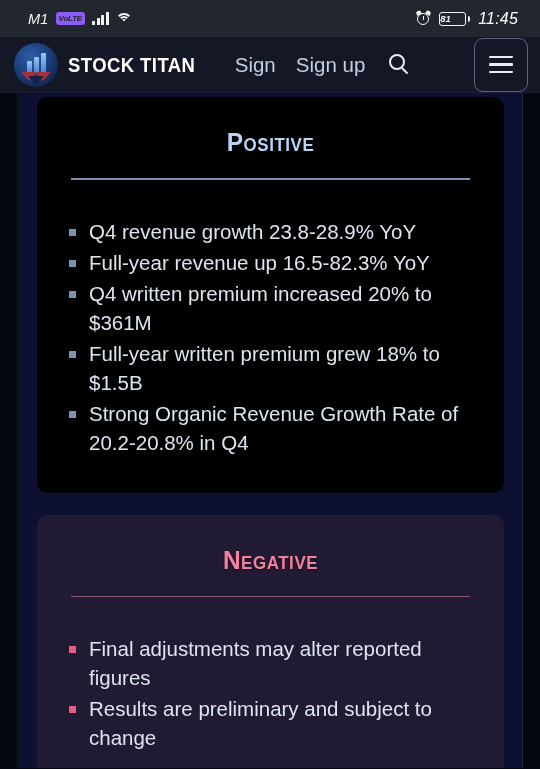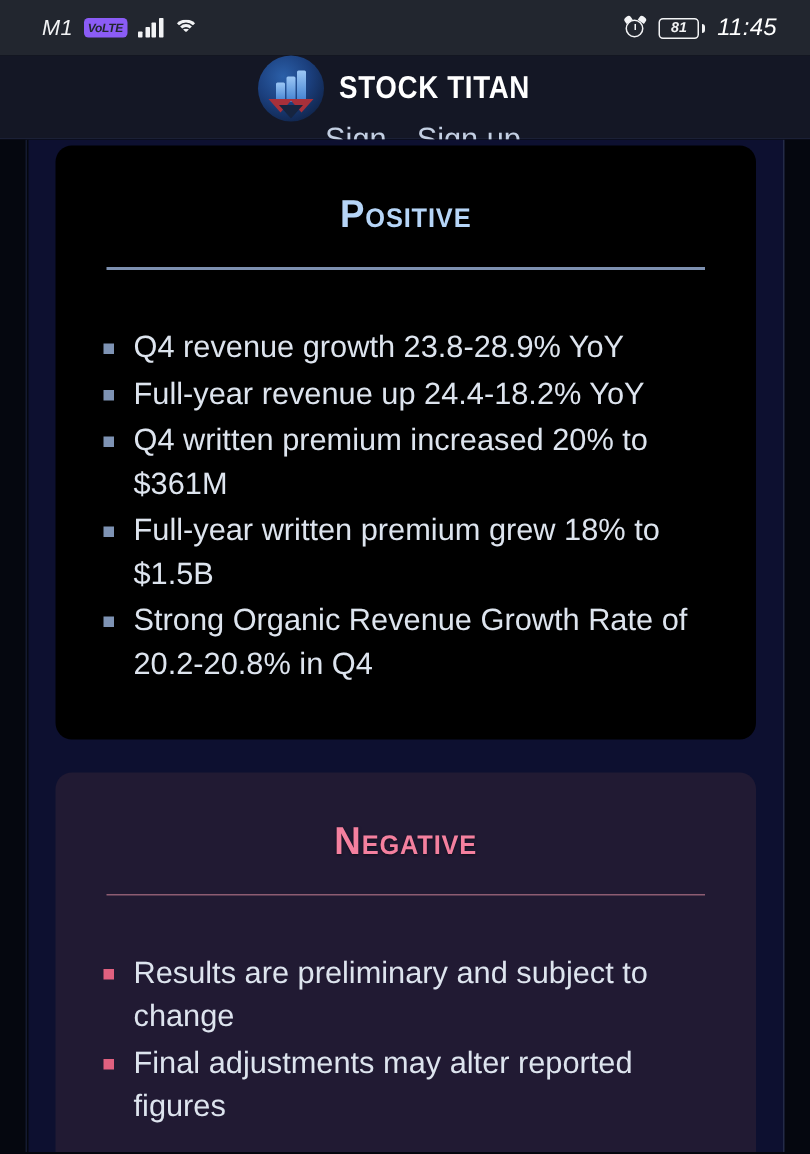--- a/index.html
+++ b/index.html
@@ -65,39 +65,38 @@
   .alarm .earL { left:0px; transform:rotate(-35deg); }
   .alarm .earR { right:0px; transform:rotate(35deg); }
   .alarm .hand {
     position:absolute; left:6.4px; top:5px;
     width:1.6px; height:4px; background:#f2f3f5;
   }
   .battery { position:relative; display:flex; align-items:center; }
   .battery .body {
     width:27px; height:14px;
     border:1.6px solid #f2f3f5; border-radius:3px;
-    display:flex; align-items:center; justify-content:center;
+    display:flex; align-items:center; justify-content:flex-start;
   }
   .battery .lvl { font-size:9.5px; font-weight:bold; color:#f2f3f5; line-height:10px; }
   .battery .tip {
     width:2.5px; height:6px; background:#f2f3f5;
     border-radius:0 2px 2px 0; margin-left:1.5px;
   }
   .clock { font-size:16px; color:#ffffff; letter-spacing:.2px; }
 
   
   .siteheader {
     position:relative;
     height:56px;
     background:#141725;
     display:flex; align-items:center;
     padding:0 12px 0 14px;
     gap:0px;
     border-bottom:1px solid #1b2036;
-    flex-direction:column;
   }
   .brand { display:flex; align-items:center; gap:10px; }
   .logo {
     position:relative;
     width:44px; height:44px; border-radius:50%;
     background:radial-gradient(circle at 38% 32%, #2b5fa8 0%, #1b3f7d 45%, #0a1630 100%);
     overflow:hidden; flex:none;
   }
   .logo .bar {
     position:absolute; bottom:13px; width:5.5px; border-radius:1px;
@@ -272,31 +271,31 @@
     <div class="rail-l"></div>
     <div class="rail-r"></div>
 
     <div class="container">
 
       <div class="card positive">
         <div class="card-title">Positive</div>
         <div class="divider"></div>
         <ul class="bullets">
           <li>Q4 revenue growth 23.8-28.9% YoY</li>
-          <li>Full-year revenue up 24.4-18.2% YoY</li>
+          <li>Full-year revenue up 16.5-82.3% YoY</li>
           <li>Q4 written premium increased 20% to $361M</li>
           <li>Full-year written premium grew 18% to $1.5B</li>
           <li>Strong Organic Revenue Growth Rate of 20.2-20.8% in Q4</li>
         </ul>
       </div>
 
       <div class="card negative">
         <div class="card-title">Negative</div>
         <div class="divider"></div>
         <ul class="bullets">
+          <li>Final adjustments may alter reported figures</li>
           <li>Results are preliminary and subject to change</li>
-          <li>Final adjustments may alter reported figures</li>
         </ul>
       </div>
 
     </div>
   </div>
 </div>
 
 </body></html>

